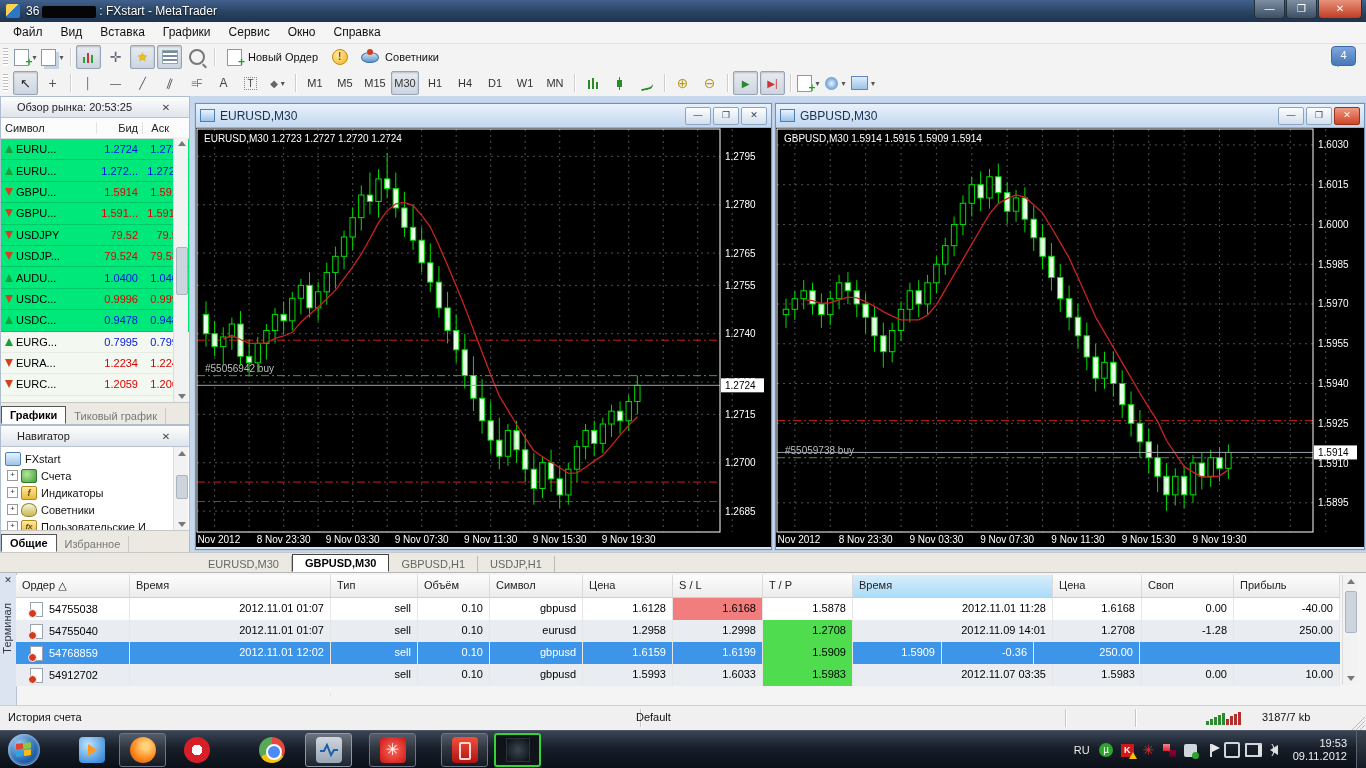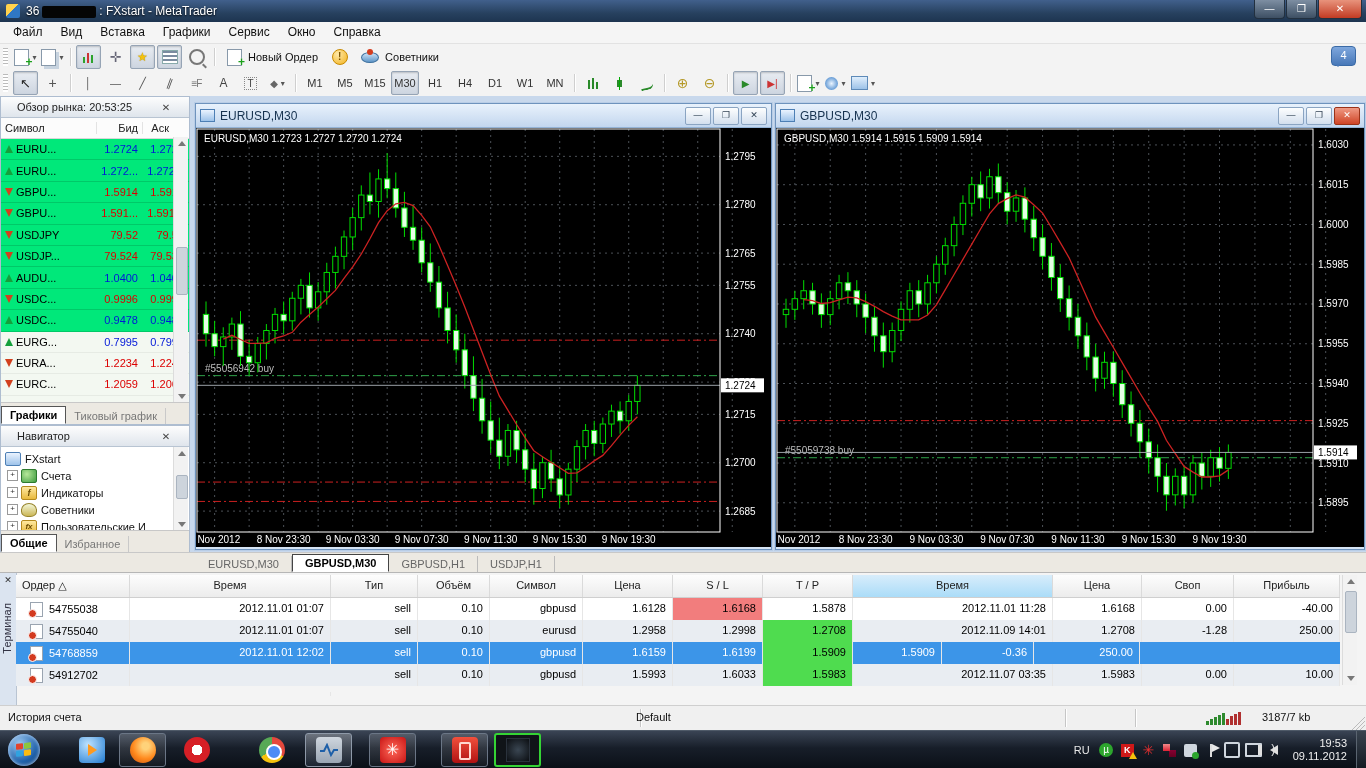--- a/index.html
+++ b/index.html
@@ -107,21 +107,21 @@
   .ctabs{position:absolute;left:0;top:552px;width:1366px;height:20px;background:#ece9e2;border-top:1px solid #c8c8c8;display:flex;align-items:flex-end;padding-left:196px;box-sizing:border-box;}
   .ctab{padding:2px 12px;color:#666;border-right:1px solid #bbb;font-size:11px;}
   .ctab.on{background:#fff;border:1px solid #444;border-bottom:1px solid #fff;color:#000;font-weight:bold;}
   
   .terminal{position:absolute;left:0;top:572px;width:1366px;height:133px;background:#f4f4f4;border-top:1px solid #b6b6b6;}
   .tside{position:absolute;left:0;top:0;width:16px;height:133px;background:#dbe4f0;border-right:1px solid #b9c4d2;}
   .tside .vx{display:block;text-align:center;font-size:9px;color:#333;margin-top:2px;}
   .vtext{position:absolute;left:1px;top:30px;writing-mode:vertical-rl;transform:rotate(180deg);font-size:11px;color:#334;}
   .ttable{position:absolute;left:16px;top:2px;width:1324px;}
   .trh{display:flex;height:22px;background:linear-gradient(#fdfdfd,#ececec);border-bottom:1px solid #cfcfcf;}
-  .th{box-sizing:border-box;padding:4px 6px 0 6px;font-size:11px;color:#222;border-right:1px solid #dadada;text-align:center;white-space:nowrap;overflow:hidden;}
+  .th{box-sizing:border-box;padding:4px 6px 0 6px;font-size:11px;color:#222;border-right:1px solid #dadada;text-align:left;white-space:nowrap;overflow:hidden;}
   .th.first{text-align:left;}
   .th.sorted{background:linear-gradient(#d8edfb,#aadcf8);}
   .trow2{display:flex;height:22px;align-items:stretch;background:#fff;}
   .trow2.alt{background:#e9edf2;}
   .trow2.sel{background:#3c95e8;color:#fff;}
   .td{box-sizing:border-box;padding:4px 6px 0 6px;font-size:11px;border-right:1px solid #e6e6e6;text-align:right;white-space:nowrap;overflow:hidden;}
   .td.first{text-align:left;display:flex;align-items:center;padding-top:0;}
   .td.hl-red{background:#f27d7d;color:#000;}
   .td.hl-green{background:#4fdc4f;color:#000;}
   .doc{width:11px;height:13px;background:#fff;border:1px solid #9aa4b0;position:relative;margin:0 6px 0 8px;flex:none;}

